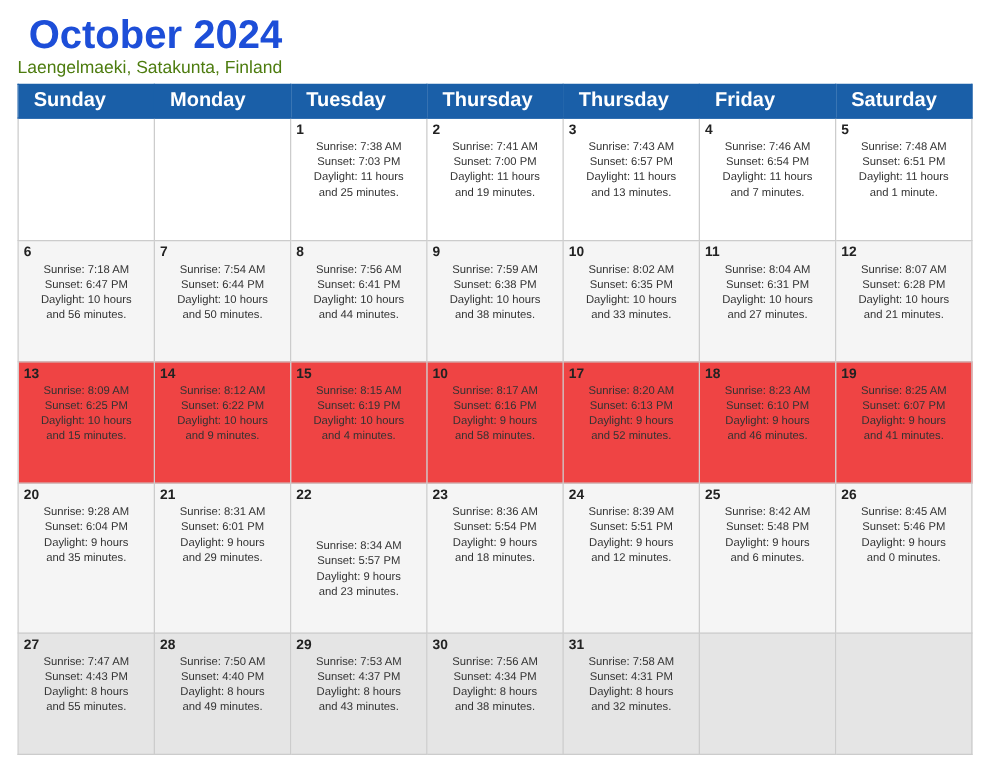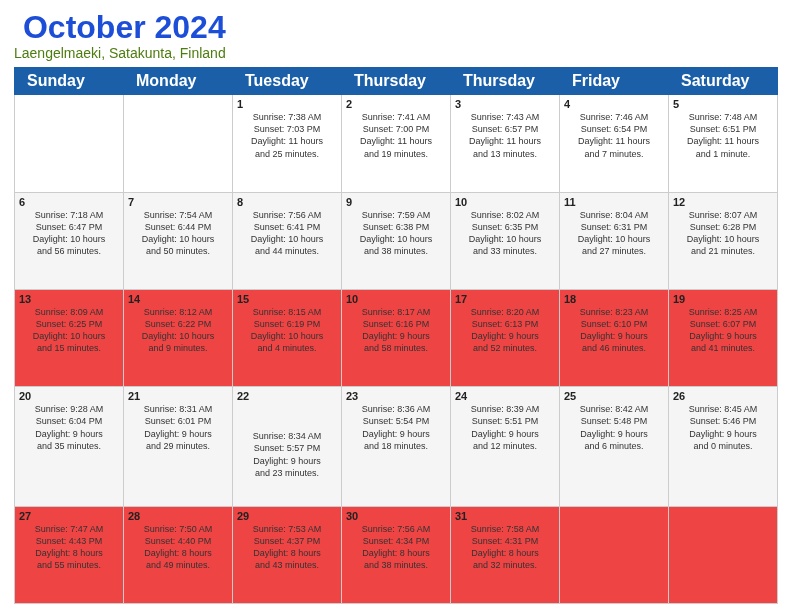--- a/index.html
+++ b/index.html
@@ -103,21 +103,21 @@
       text-align: center;
     }
     .empty-cell {
       background: #f9f9f9;
     }
     
     .row-1 td { background: #ffffff; }
     .row-2 td { background: #f2f2f2; }
     .row-3 td { background: #ef4444; }
     .row-4 td { background: #f2f2f2; }
-    .row-5 td { background: #ef4444; }
+    .row-5 td { background: #e5e5e5; }
   </style>
 </head>
 <body>
 
 <div class="page">
   <div class="header">
     <div class="title-block">
       <div class="title-month">October 2024</div>
       <div class="title-location">Laengelmaeki, Satakunta, Finland</div>
     </div>

